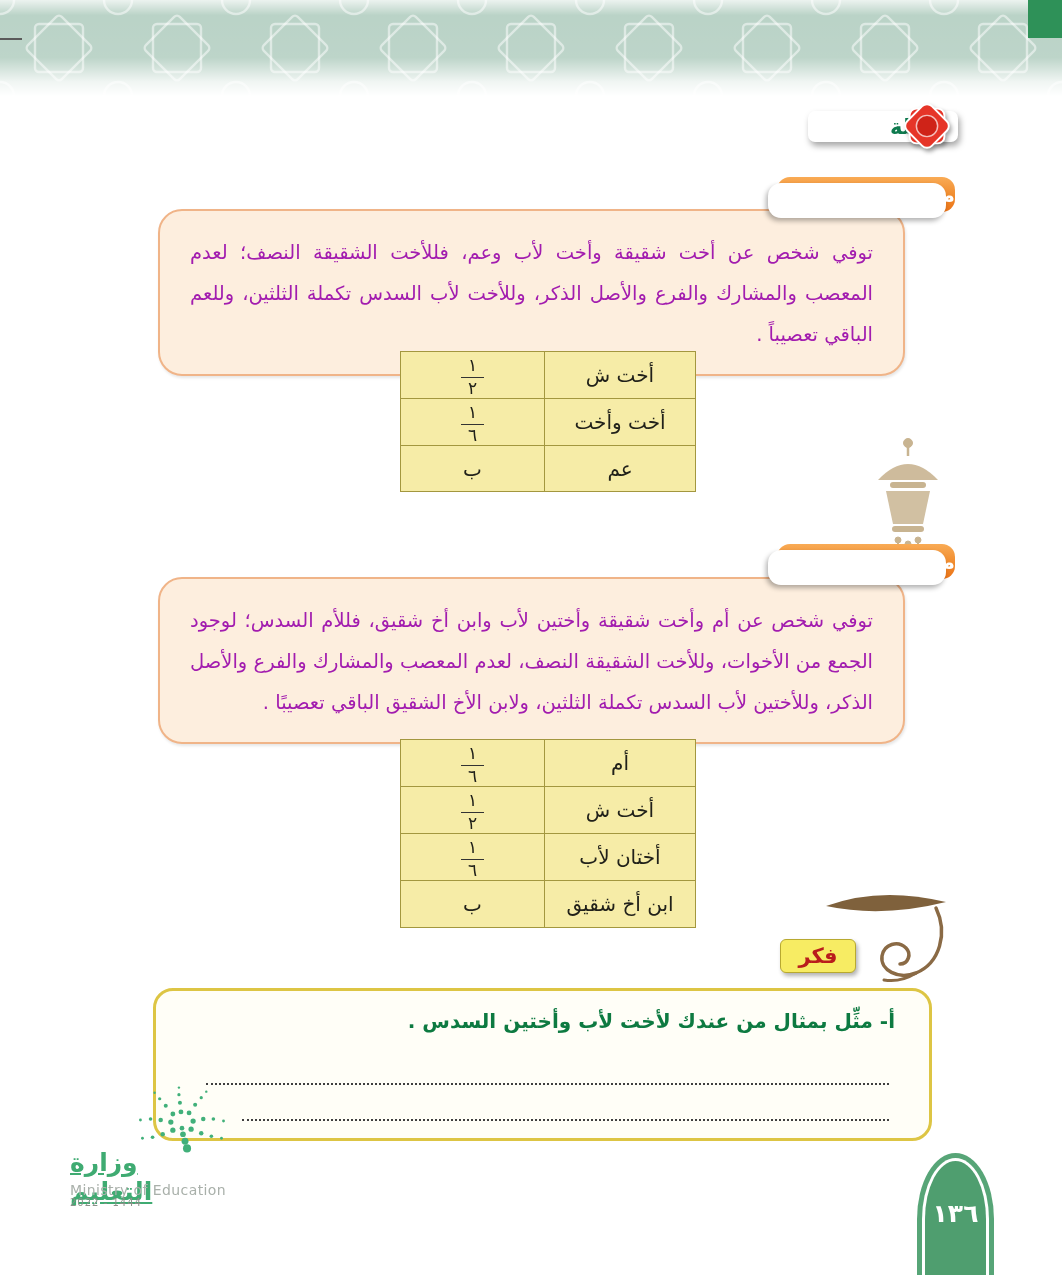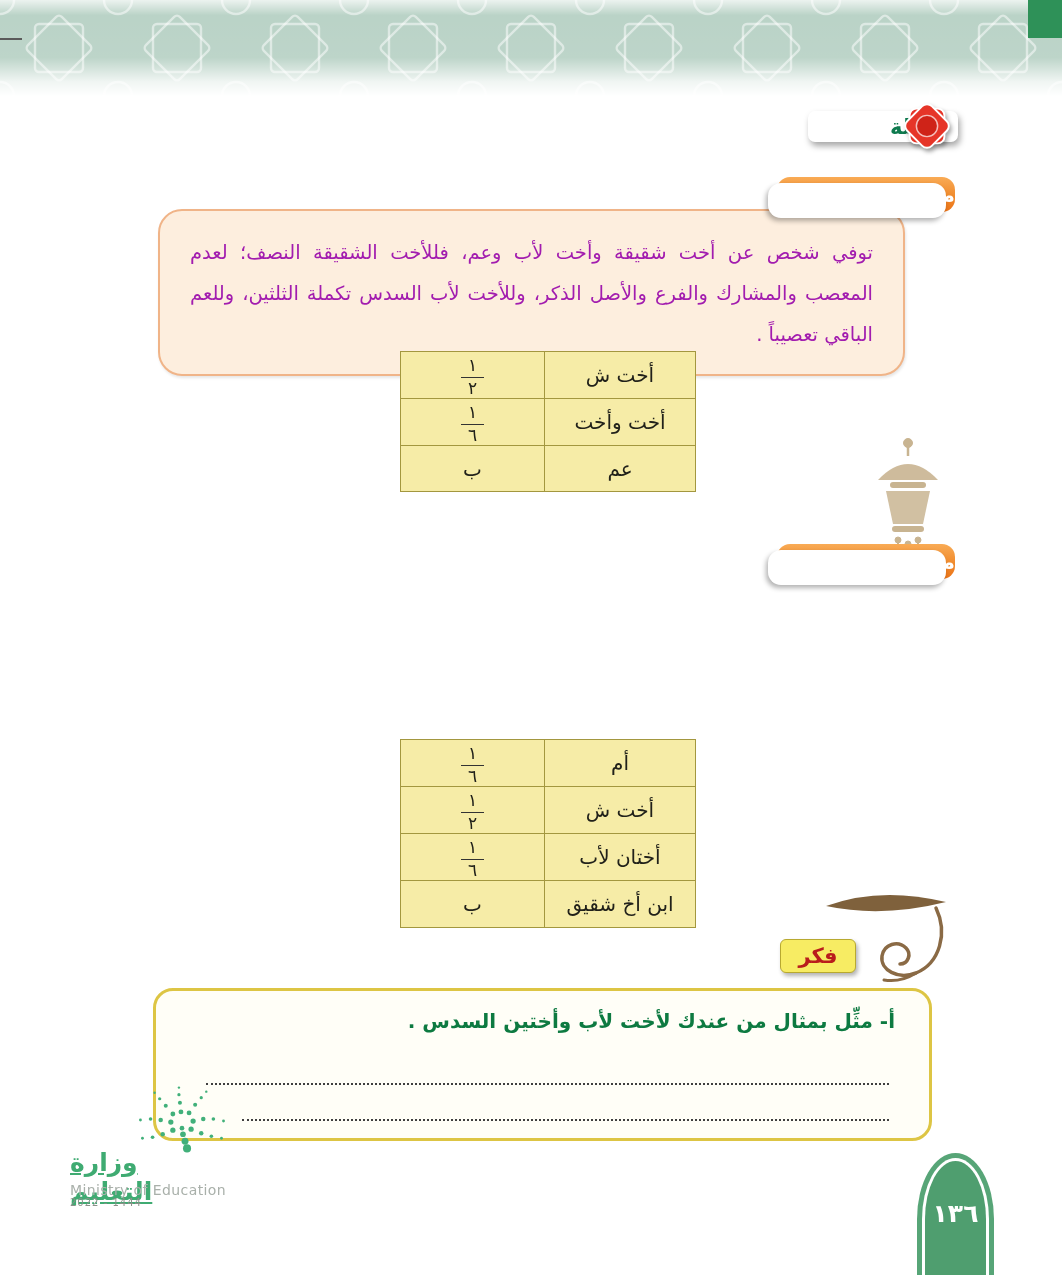--- a/index.html
+++ b/index.html
@@ -153,20 +153,23 @@
         </tr>
         <tr>
           <td class="heir-cell">عم</td>
           <td class="share-cell">ب</td>
         </tr>
       </tbody>
   </table>
 
   <div class="example-banner banner-two">
     <span>مثال ( ٢ )</span>
+  </div>
+  <div class="example-box box-two">
+    <span>توفي شخص عن أم وأخت شقيقة وأختين لأب وابن أخ شقيق، فللأم السدس؛ لوجود الجمع من الأخوات، وللأخت الشقيقة النصف، لعدم المعصب والمشارك والفرع والأصل الذكر، وللأختين لأب السدس تكملة الثلثين، ولابن الأخ الشقيق الباقي تعصيبًا .</span>
   </div>
   <table class="shares-table table-two">
     <tbody>
         <tr>
           <td class="heir-cell">أم</td>
           <td class="share-cell"><span class="fraction">
               <span class="num">١</span>
               <span class="den">٦</span>
             </span></td>
         </tr>

